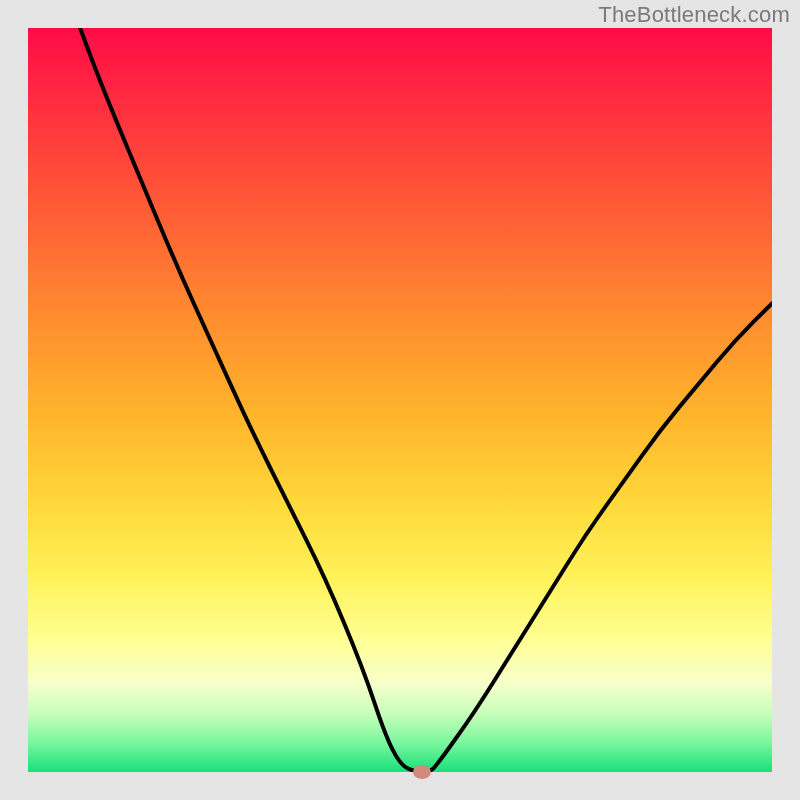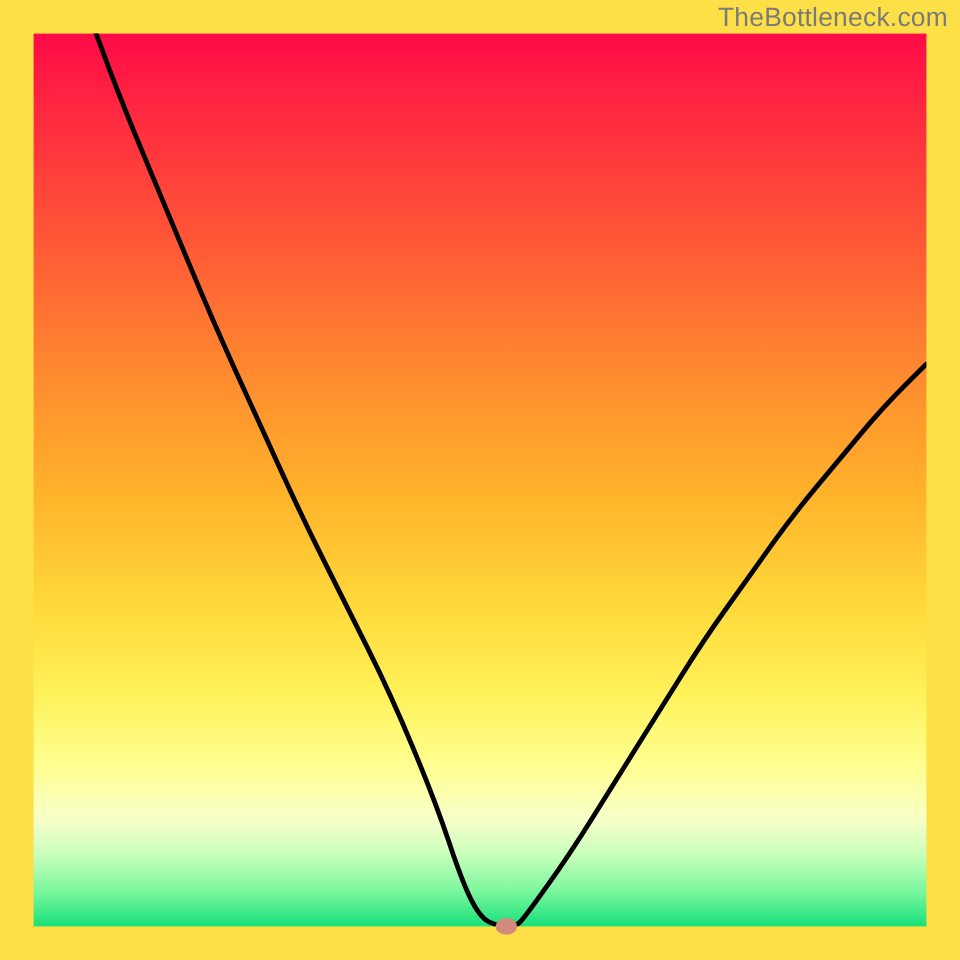--- a/index.html
+++ b/index.html
@@ -8,21 +8,21 @@
     width: 800px;
     height: 800px;
     background: #000;
     font-family: Arial, Helvetica, sans-serif;
     overflow: hidden;
   }
   .frame {
     position: relative;
     width: 800px;
     height: 800px;
-    background: #fde047;
+    background: #e5e5e5;
   }
   .watermark {
     position: absolute;
     top: 2px;
     right: 10px;
     color: #7a7a7a;
     font-size: 22px;
     font-weight: 500;
     letter-spacing: 0.2px;
     z-index: 20;

